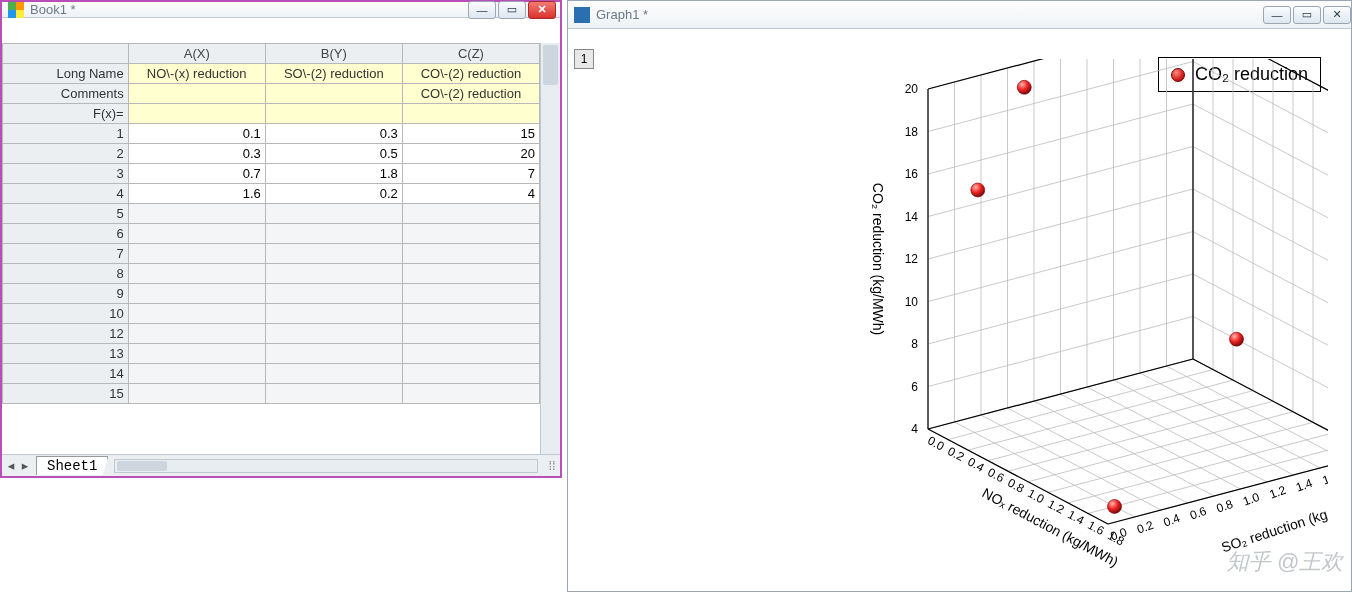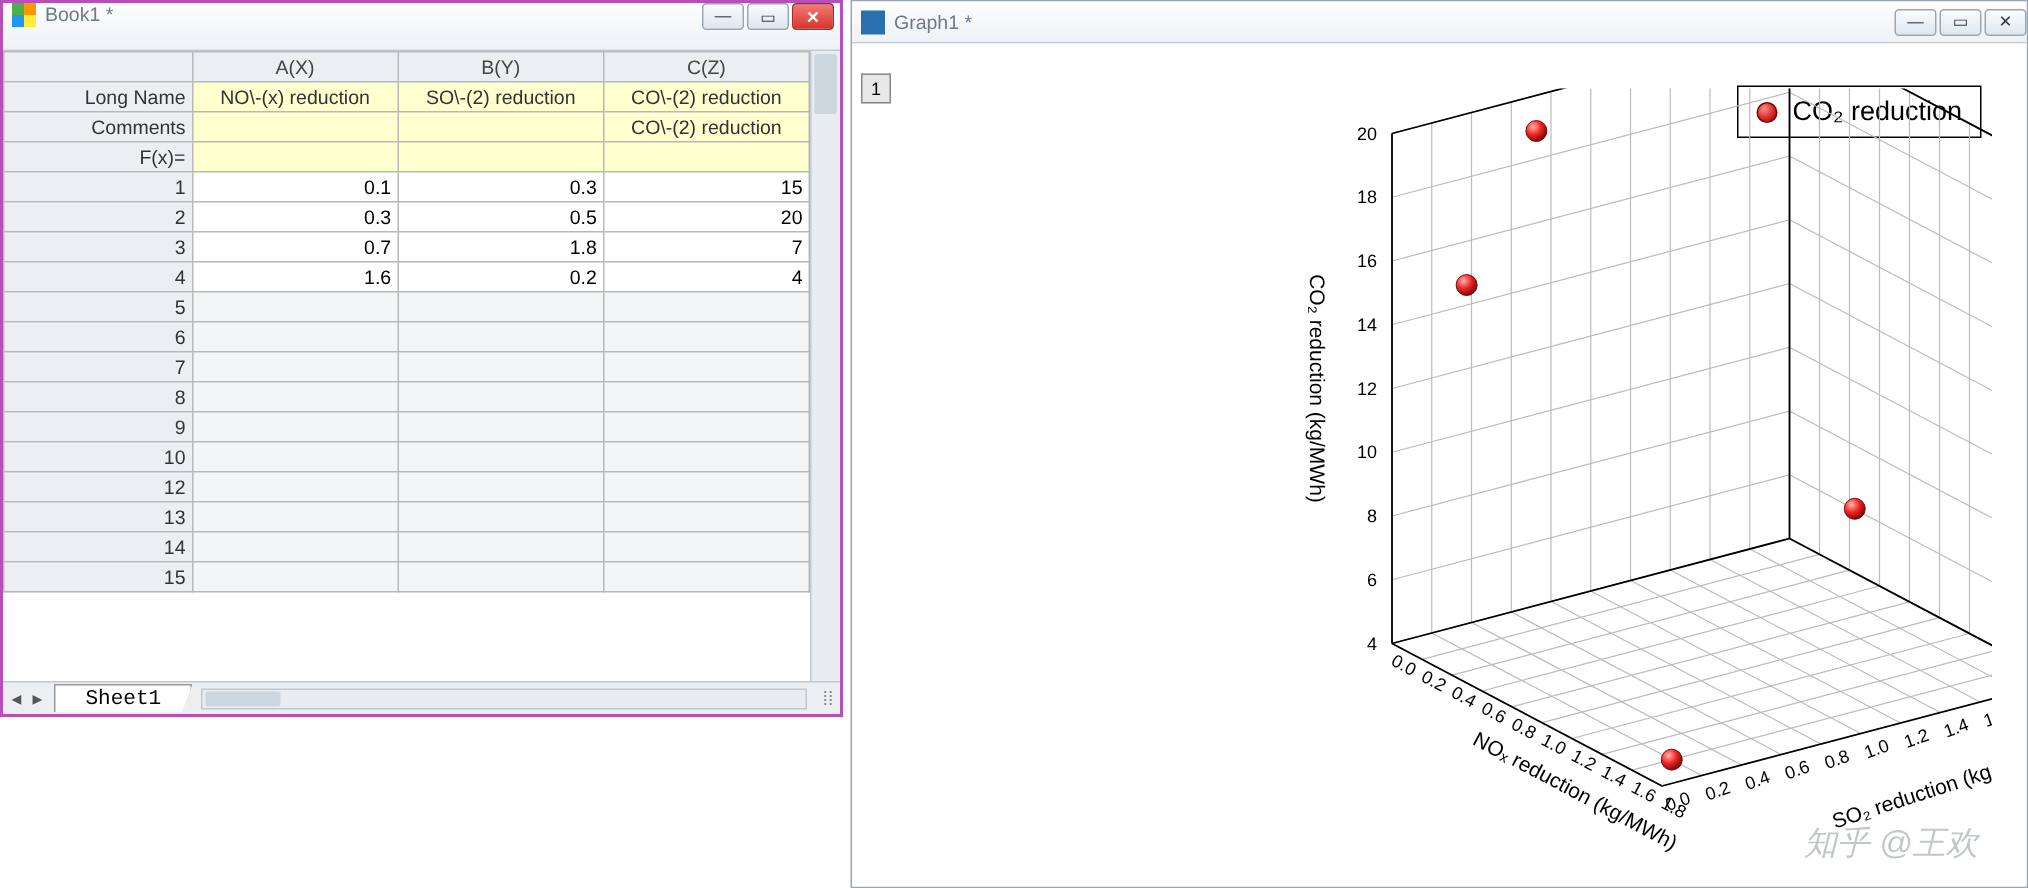--- a/index.html
+++ b/index.html
@@ -16,24 +16,24 @@
   
   .book-window {
     position: absolute;
     left: 0; top: 0;
     width: 562px; height: 478px;
     border: 2px solid #b84fb8;
     background: #fff;
     display: flex; flex-direction: column;
   }
   .book-titlebar {
-    height: 32px;
+    height: 16px;
     background: linear-gradient(#fdfdfd, #eef2f6);
     border-bottom: 1px solid #c0c8d0;
-    display: flex; 
+    display: flex; align-items: center;
     padding: 0 4px 0 6px;
   }
   .book-titlebar .ticon {
     width: 16px; height: 16px; margin-right: 6px;
     background:
       linear-gradient(#4caf50,#4caf50) 0 0/8px 8px no-repeat,
       linear-gradient(#ff9800,#ff9800) 8px 0/8px 8px no-repeat,
       linear-gradient(#2196f3,#2196f3) 0 8px/8px 8px no-repeat,
       linear-gradient(#ffeb3b,#ffeb3b) 8px 8px/8px 8px no-repeat;
   }
@@ -44,21 +44,21 @@
     border: 1px solid #9aa7b3;
     border-radius: 3px;
     background: linear-gradient(#fafcff,#dde6ef);
     display: flex; align-items: center; justify-content: center;
     font-size: 11px; color: #2b3a47; cursor: pointer;
   }
   .winbtn.close {
     background: linear-gradient(#f47a74,#d9332c);
     border-color: #a82b25; color: #fff; font-weight: bold;
   }
-  .book-body { flex: 1; display: flex; overflow: hidden; }
+  .book-body { flex: 1; display: flex; overflow: hidden; margin-top: 25px; }
   .grid-area { flex: 1; overflow: hidden; background: #fff; position: relative; }
   .vscroll { width: 20px; background: #e8edf2; border-left: 1px solid #c0c8d0; position: relative; }
   .vscroll::before { content:""; position:absolute; top:2px; left:2px; right:2px; height:40px; background:#cdd6df; border-radius:2px; }
 
   table.wks { border-collapse: collapse; width: 100%; table-layout: fixed; }
   table.wks col.rh { width: 110px; }
   table.wks col.dc { width: 120px; }
   table.wks th, table.wks td {
     border: 1px solid #b8b8b8;
     height: 20px;
@@ -74,21 +74,21 @@
   tr.empty td { background: #f4f5f7; }
 
   .sheet-tabs {
     height: 22px; background: #eceff2; border-top: 1px solid #c0c8d0;
     display: flex; align-items: center; font-size: 13px;
   }
   .tabnav { display: flex; padding: 0 2px; }
   .tabnav span { width: 14px; text-align: center; color: #555; cursor: pointer; }
   .sheet-tab {
     background: #fff; border: 1px solid #999; border-bottom: none;
-    padding: 1px 20px; margin-left: 2px;
+    padding: 1px 10px; margin-left: 2px;
     font-family: "Courier New", monospace; font-size: 14px;
     clip-path: polygon(0 0, 100% 0, 92% 100%, 0 100%);
   }
   .hscroll { flex:1; margin: 0 6px; height: 14px; background:#e8edf2; border:1px solid #c0c8d0; position:relative; }
   .hscroll::before { content:""; position:absolute; left:2px; top:1px; bottom:1px; width:50px; background:#cdd6df; border-radius:2px; }
   .resize-grip { width:16px; text-align:center; color:#888; }
 
   
   .graph-window {
     position: absolute;
@@ -134,21 +134,21 @@
     padding: 6px 12px; display: flex; align-items: center; gap: 10px;
     font-size: 18px;
   }
   .legend .ball {
     width: 14px; height: 14px; border-radius: 50%;
     background: radial-gradient(circle at 35% 30%, #ff8a80, #d32020 60%, #7a0c0c);
     border: 1px solid #700;
   }
 
   .watermark {
-    position: absolute; right: 32px; bottom: 14px;
+    position: absolute; right: 8px; bottom: 14px;
     color: rgba(120,130,140,.45); font-size: 22px; font-style: italic;
     pointer-events: none;
   }
 </style>
 </head>
 <body>
 
 <div class="book-window">
   <div class="book-titlebar">
     <div class="ticon"></div>

